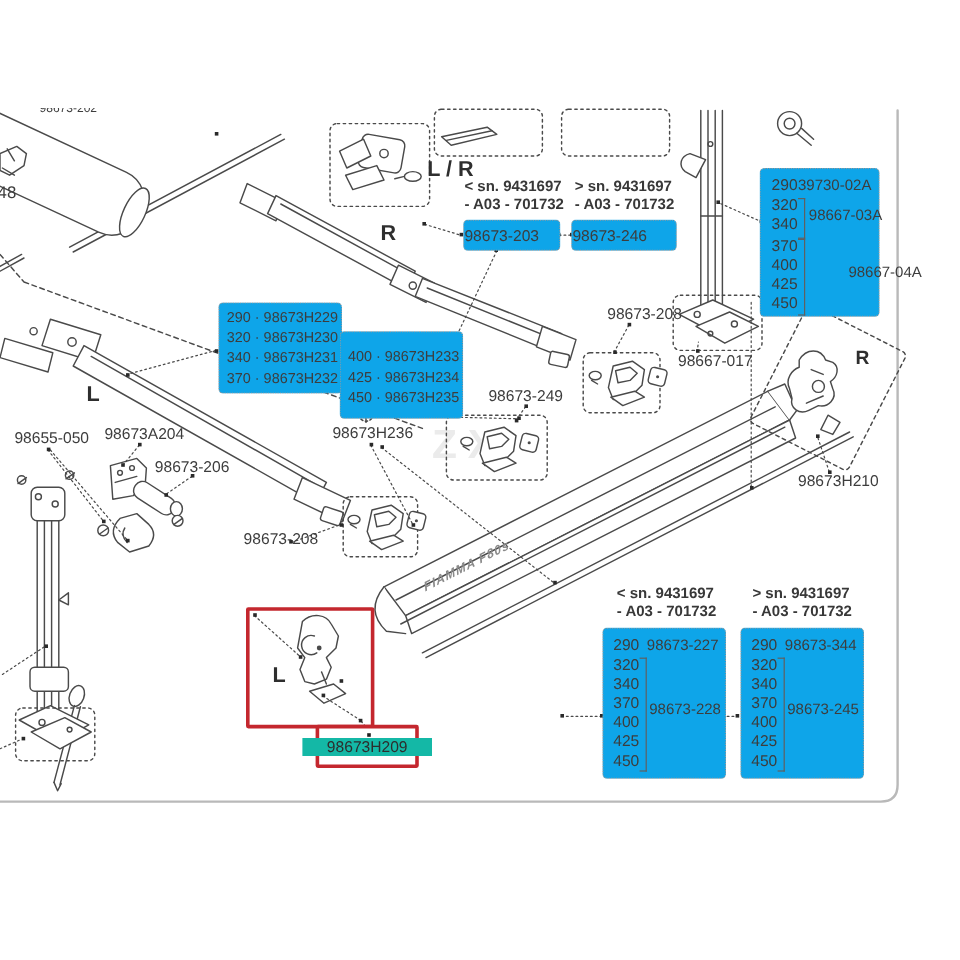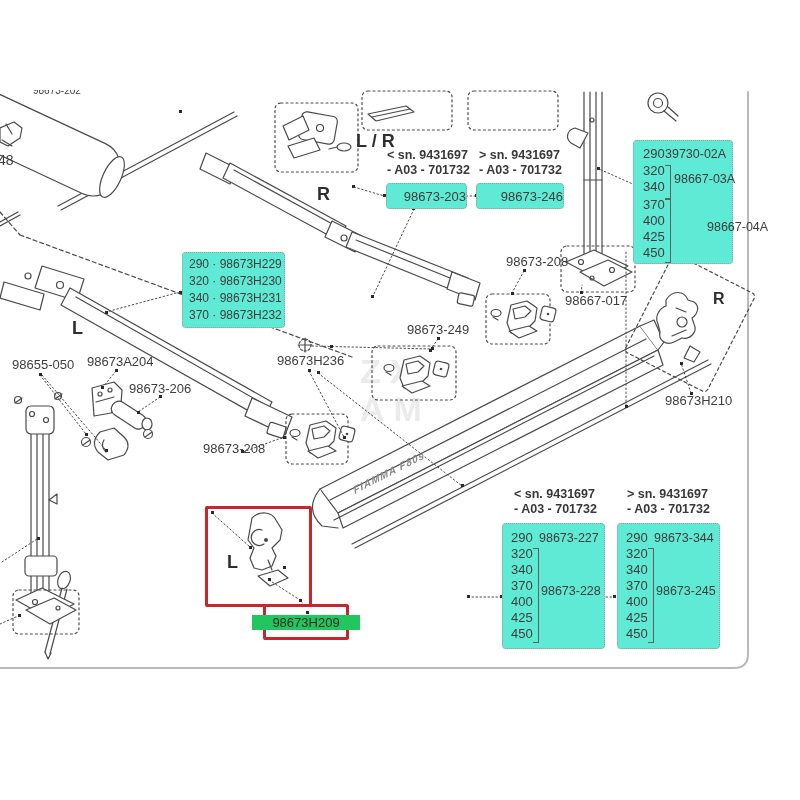--- a/index.html
+++ b/index.html
@@ -4,45 +4,44 @@
 <style>
   html,body{margin:0;padding:0;background:#fff;}
   .canvas{position:relative;width:800px;height:800px;background:#fff;overflow:hidden;
           font-family:"Liberation Sans",sans-serif;}
   svg.art{position:absolute;left:0;top:0;z-index:1;}
   .wm{position:absolute;z-index:0;color:#ebebeb;font-weight:bold;font-size:34px;
       letter-spacing:9px;line-height:38px;z-index:0;}
   .lbl{position:absolute;white-space:nowrap;font-size:13px;color:#3d3d3d;z-index:3;}
   .letter{font-size:18px;font-weight:bold;color:#2e2e2e;}
   .sn{position:absolute;white-space:nowrap;font-size:12.5px;font-weight:bold;color:#383838;z-index:3;}
-  .dbox{position:absolute;border:1.6px dotted #9a9a9a;border-radius:4px;background:#5eead4;z-index:2;}
-  .cbox{display:flex;align-items:center;justify-content:flex-end;}
+  .dbox{position:absolute;border:1.6px dotted #9a9a9a;border-radius:4px;background:#0ea5e9;z-index:2;}
+  .cbox{display:flex;align-items:center;justify-content:flex-start;}
   .num{position:absolute;font-size:13px;color:#3d3d3d;white-space:nowrap;}
   .pn{position:absolute;font-size:12.5px;color:#3d3d3d;white-space:nowrap;}
   .arow{position:absolute;font-size:12px;color:#3d3d3d;white-space:nowrap;}
   .brk{position:absolute;border:1.5px solid #606060;border-left:none;width:5px;}
   .redbox{position:absolute;border:3px solid #c4272e;border-radius:2px;z-index:4;}
   .redlabel{position:absolute;border:3px solid #c4272e;border-radius:2px;background:#fff;z-index:4;
             display:flex;align-items:center;justify-content:center;}
-  .hl{background:#22c55e;padding:0 20px;font-size:13px;color:#2d2d2d;white-space:nowrap;}
+  .hl{background:#14b8a6;padding:0 20px;font-size:13px;color:#2d2d2d;white-space:nowrap;}
   .ldot{position:absolute;width:3px;height:3px;background:#222;}
   .cut{position:absolute;overflow:hidden;height:11px;z-index:3;}
   .cut span{display:block;margin-top:-5px;font-size:10px;color:#3d3d3d;white-space:nowrap;}
   .logo{position:absolute;z-index:3;color:#8a8a8a;font-style:italic;font-weight:bold;
         font-size:10.5px;letter-spacing:1px;transform:rotate(-27deg) skewX(-12deg);
         transform-origin:left top;white-space:nowrap;}
 </style>
 </head>
 <body>
 
 <div class="canvas">
 
   <div class="wm" style="left:360px;top:352px;">
     <div>ZX</div>
-    <div>AM</div>
   </div>
 
   <svg class="art" width="800" height="800" viewBox="0 0 800 800">
     <defs>
       <g id="kit" stroke="#4a4a4a" stroke-width="1.2" fill="#fff" stroke-linejoin="round">
         <ellipse cx="7" cy="16" rx="5" ry="3.5"></ellipse>
         <path d="M4 20 l5 3" fill="none"></path>
         <path d="M22 8 l16 -4 10 7 -2 13 -9 9 -15 3 -4 -10 z"></path>
         <path d="M24 12 l12 -3 6 5 -6 6 -10 2 z" fill="none"></path>
         <path d="M20 34 l20 -5 8 5 -18 7 z"></path>
@@ -306,20 +305,25 @@
     <span class="brk" style="left:31px;top:58px;height:62px;"></span>
     <span class="pn" style="left:40px;top:79px;margin-left:33px;">98667-04A</span>
   </div>
 
   <div class="dbox" style="left:182px;top:252px;width:101px;height:74px;">
     <span class="arow" style="left:6px;top:4px;text-align:right;">290 · 98673H229</span>
     <span class="arow" style="left:6px;top:21px;">320 · 98673H230</span>
     <span class="arow" style="left:6px;top:38px;">340 · 98673H231</span>
     <span class="arow" style="left:6px;top:55px;">370 · 98673H232</span>
   </div>
+  <div class="dbox" style="left:283px;top:276px;width:101px;height:71px;">
+    <span class="arow" style="left:6px;top:13px;">400 · 98673H233</span>
+    <span class="arow" style="left:6px;top:30px;">425 · 98673H234</span>
+    <span class="arow" style="left:6px;top:47px;">450 · 98673H235</span>
+  </div>
 
   <div class="lbl letter" style="left:72px;top:318px;">L</div>
   <div class="lbl" style="left:12px;top:357px;">98655-050</div>
   <div class="lbl" style="left:87px;top:354px;">98673A204</div>
   <div class="lbl" style="left:129px;top:381px;">98673-206</div>
   <div class="lbl" style="left:277px;top:353px;">98673H236</div>
   <div class="lbl" style="left:203px;top:441px;">98673-208</div>
   <div class="lbl" style="left:506px;top:254px;">98673-208</div>
   <div class="lbl" style="left:565px;top:293px;">98667-017</div>
   <div class="lbl" style="left:407px;top:322px;">98673-249</div>

